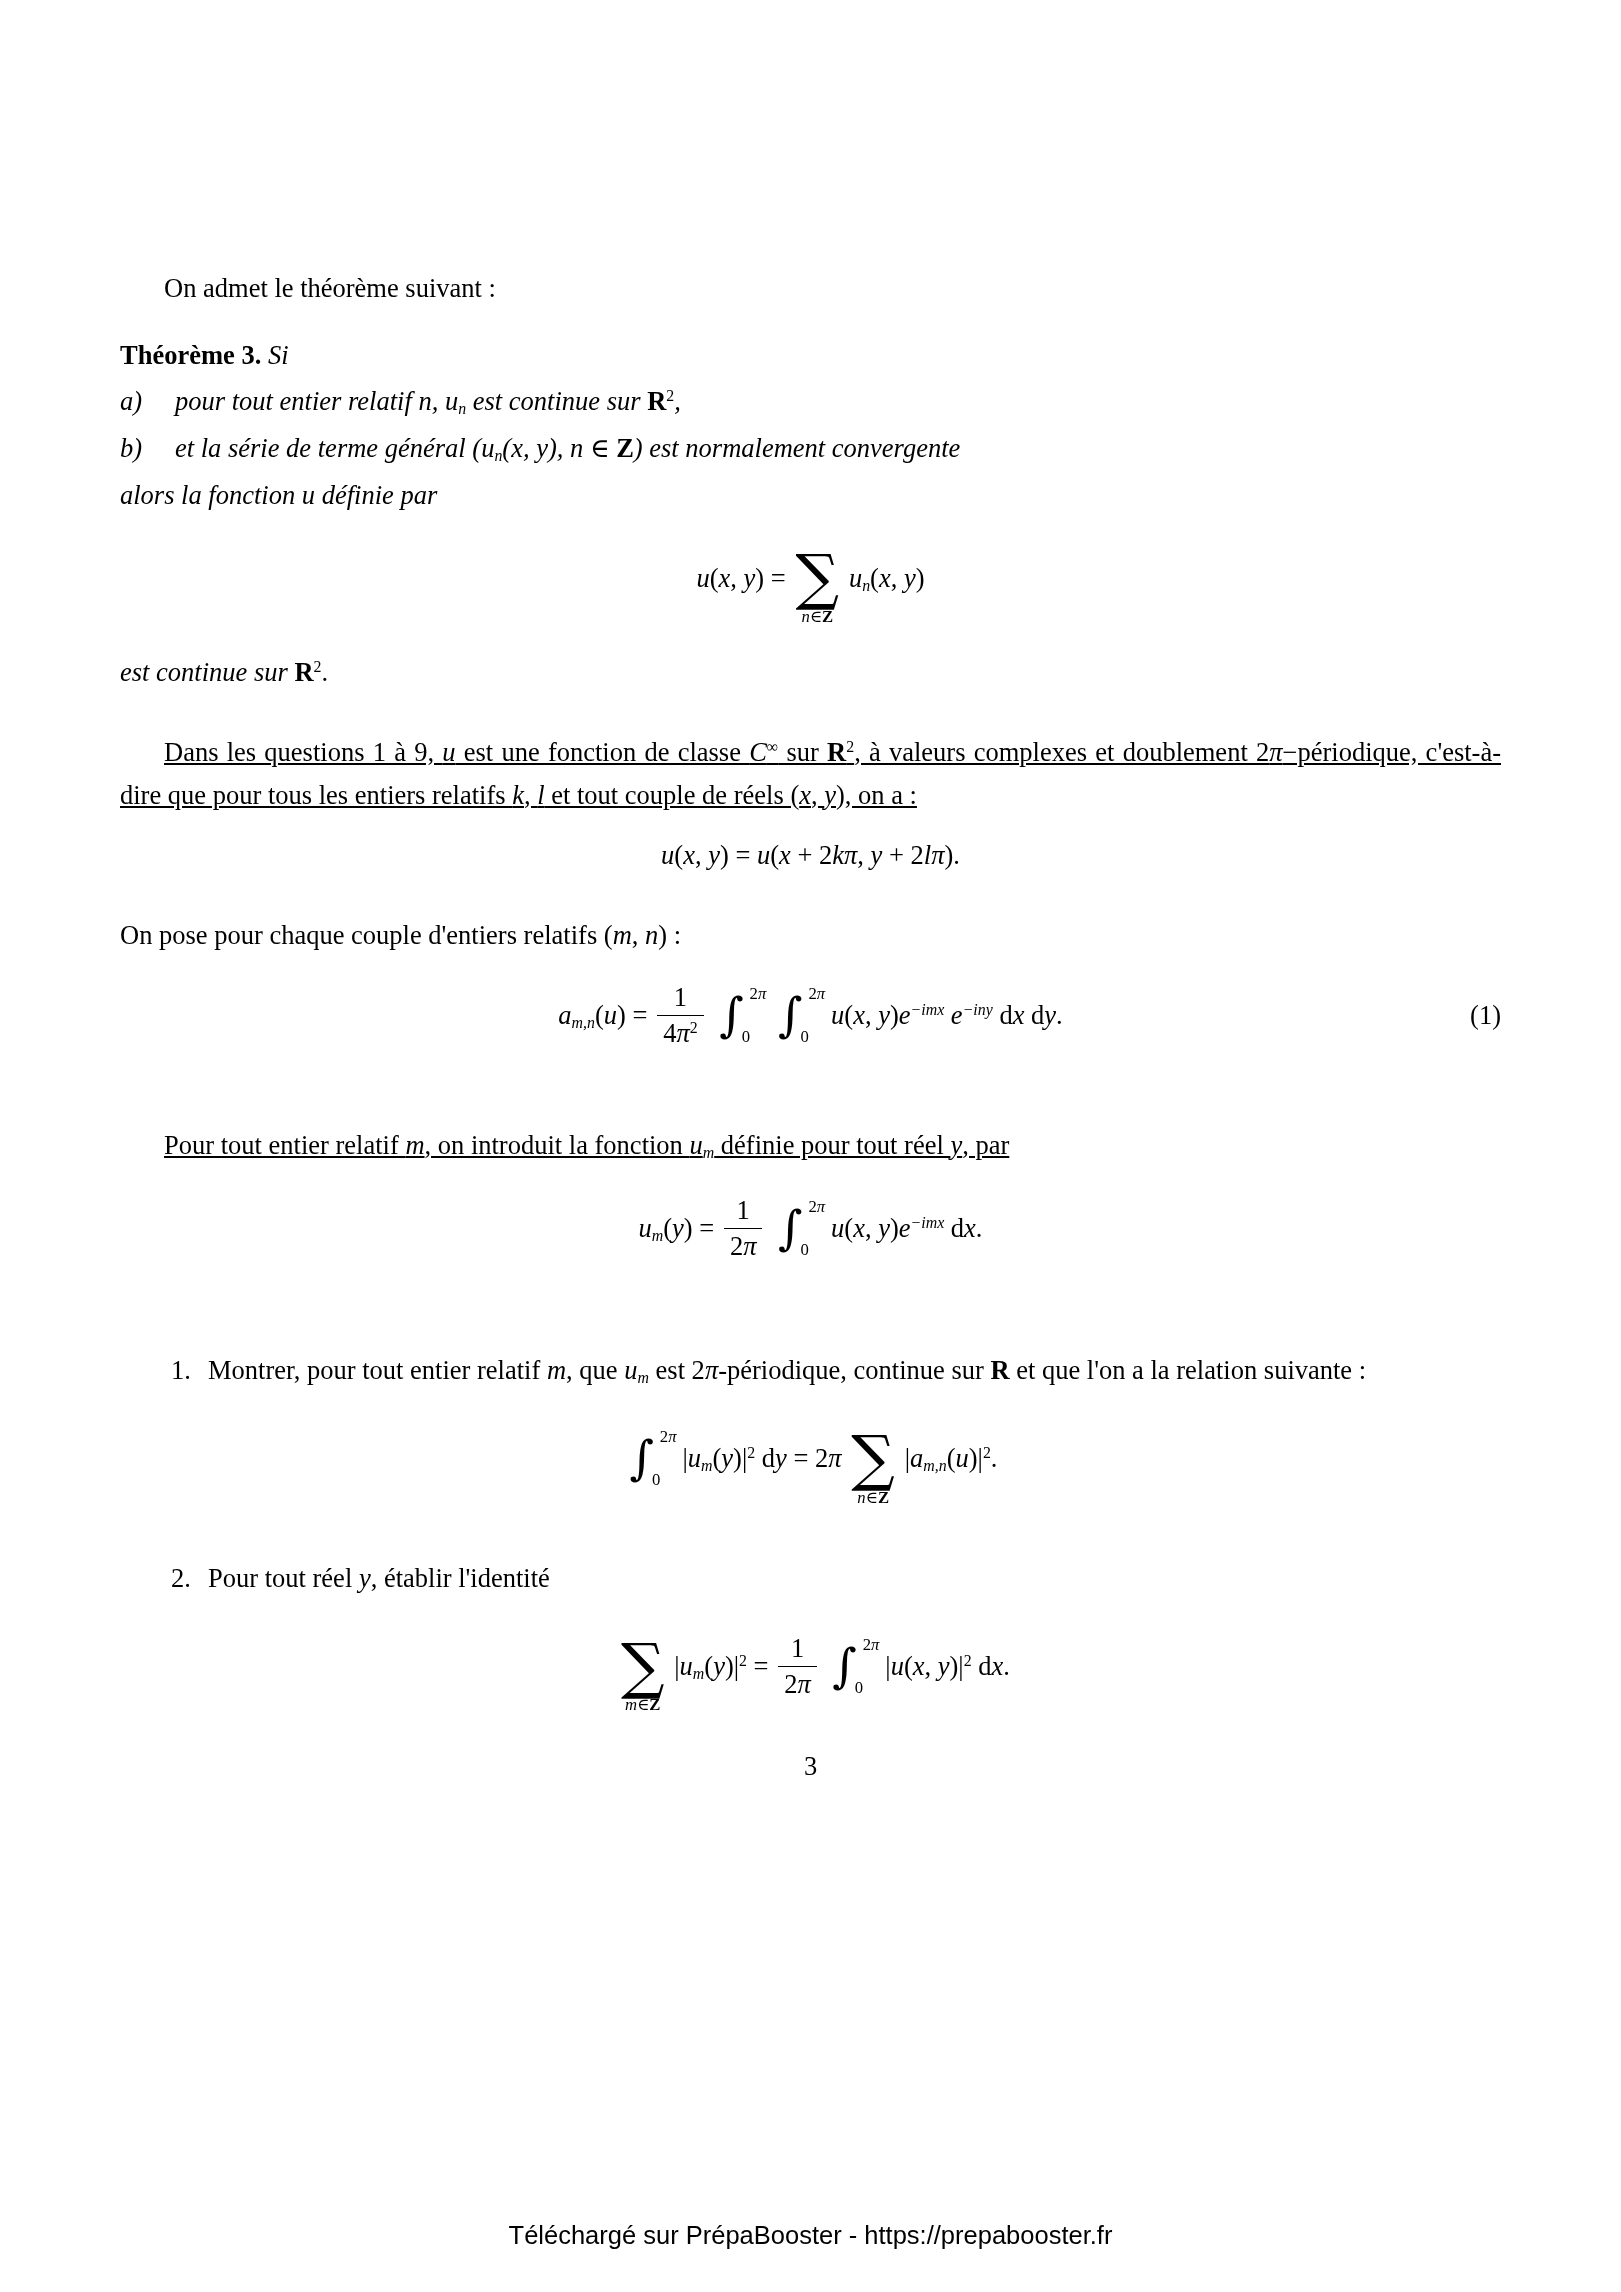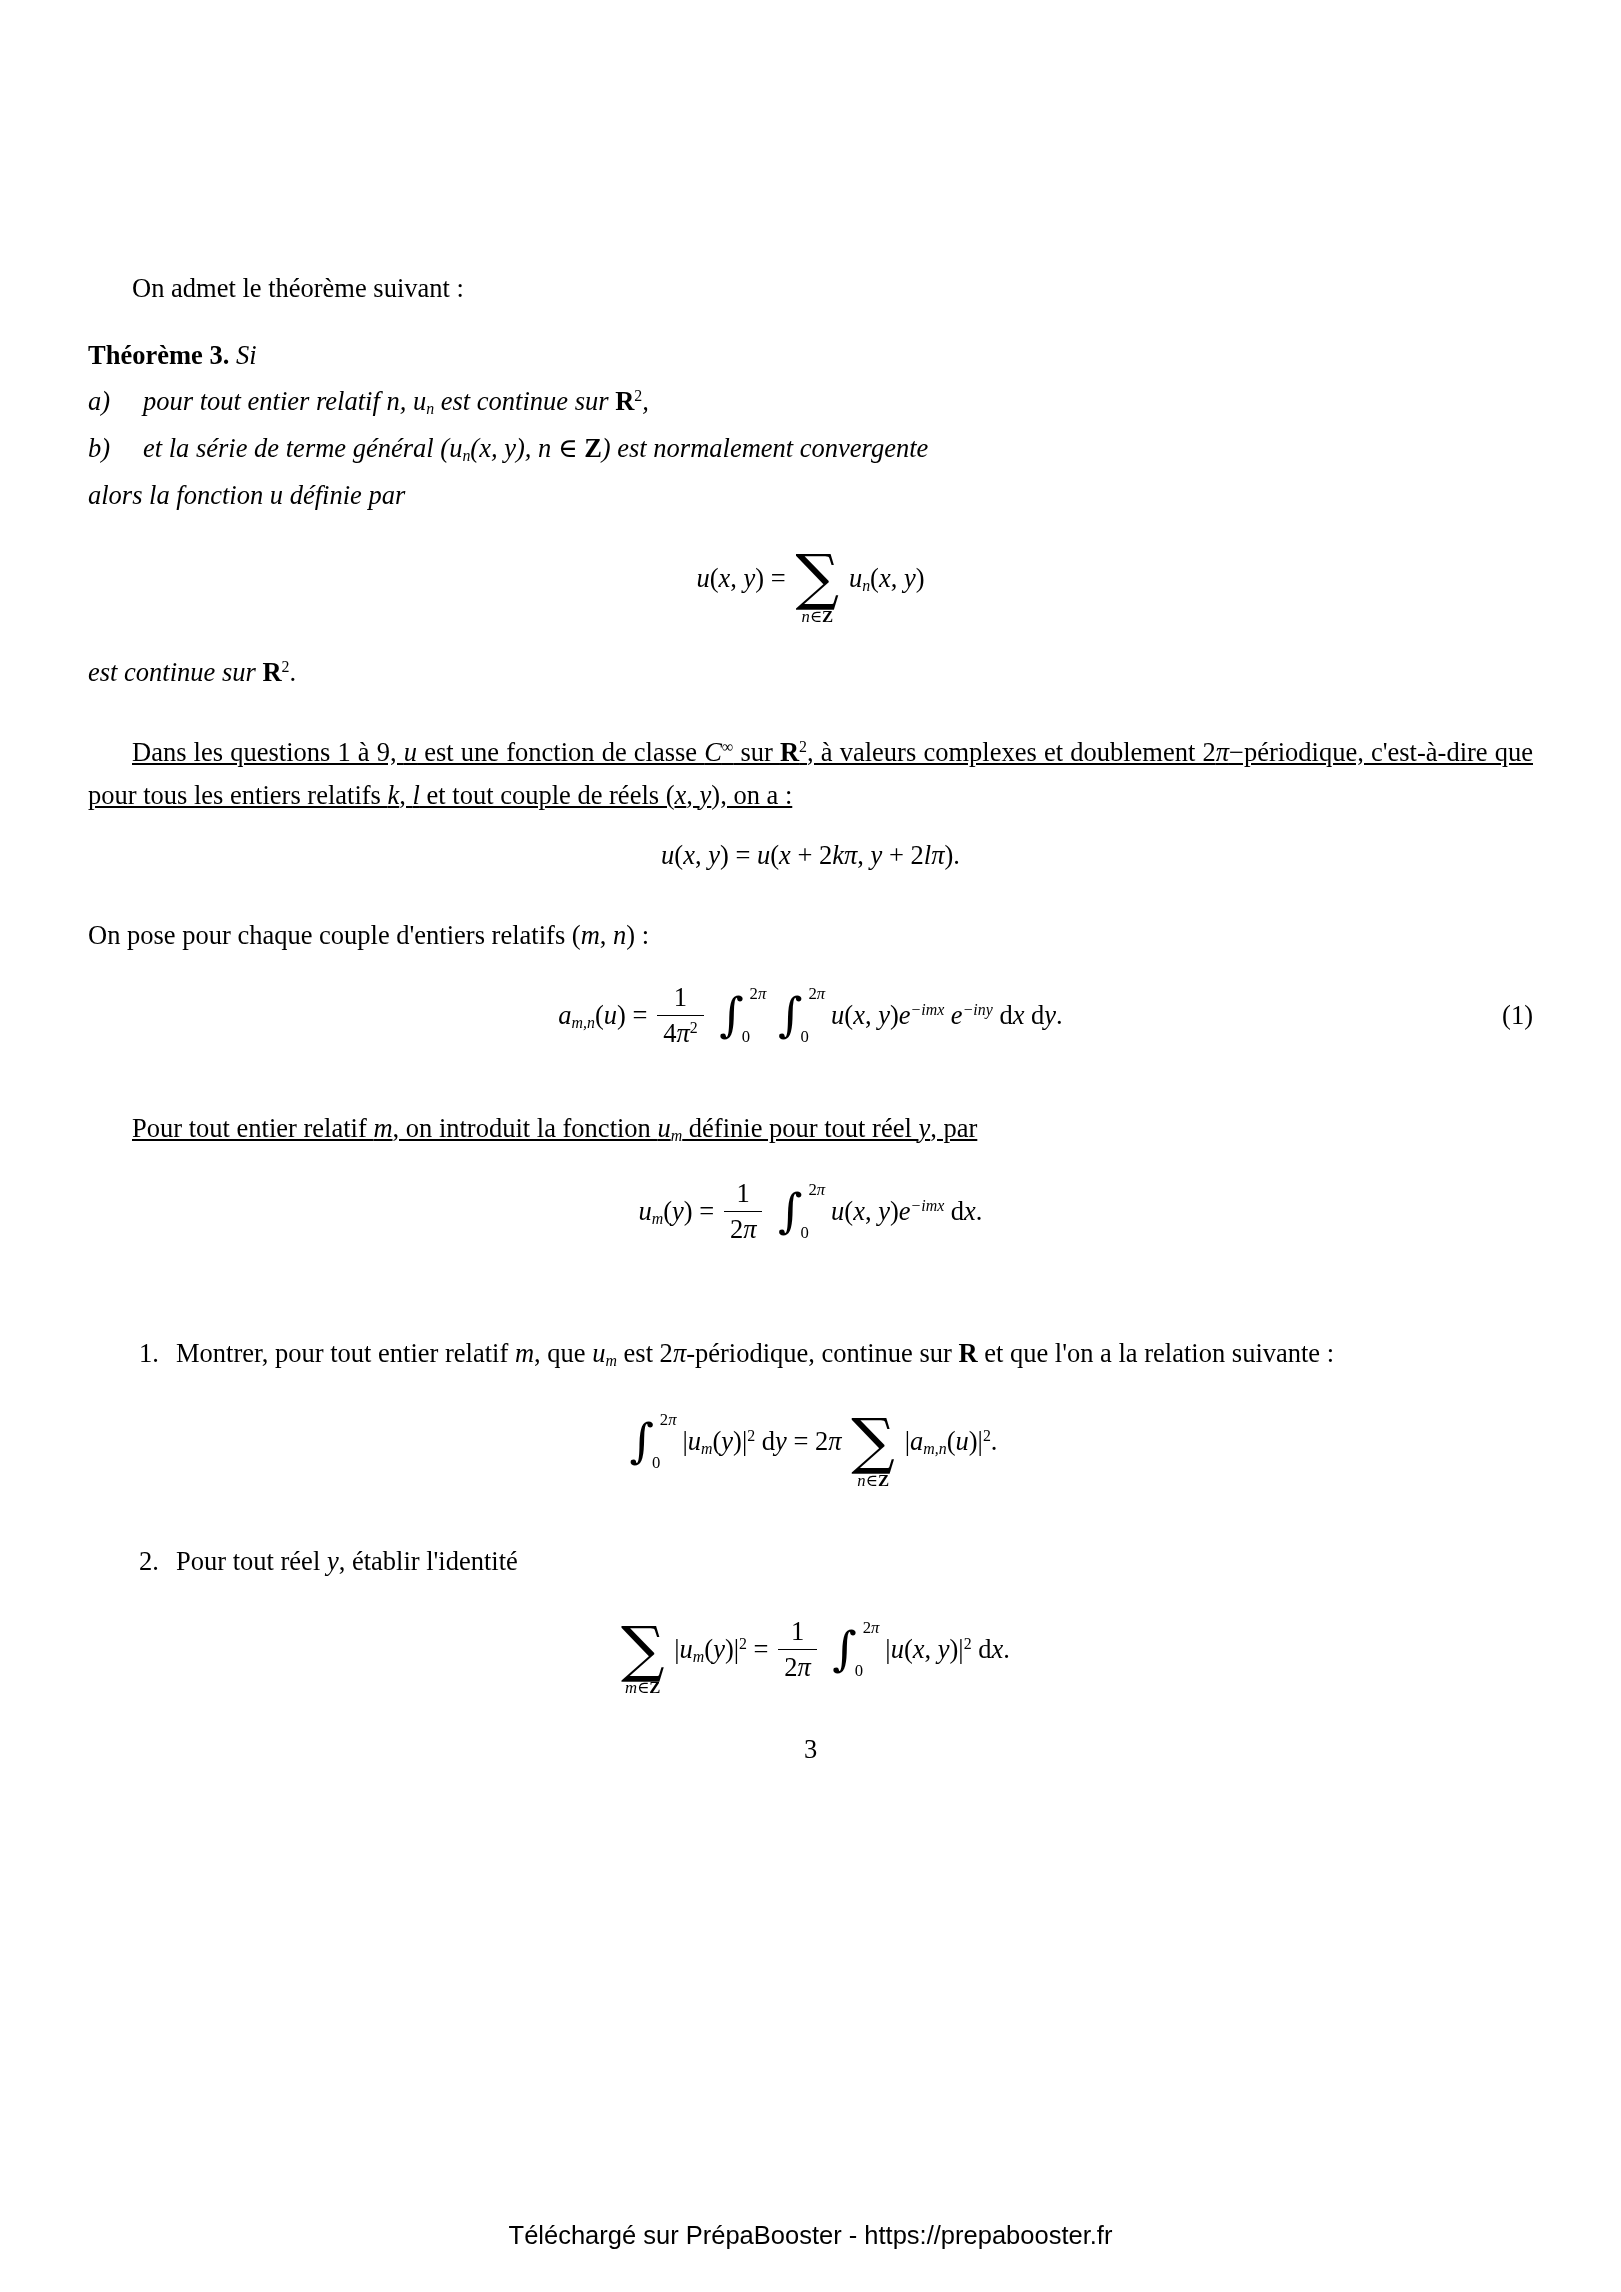--- a/index.html
+++ b/index.html
@@ -1,21 +1,21 @@
 <!DOCTYPE html>
 <html><head>
 <meta charset="utf-8">
 <style>
   html,body{margin:0;padding:0;background:#ffffff;}
   body{width:1621px;}
   .page{
     position:relative;width:1621px;height:2293px;background:#fff;color:#000;
     font-family:"Liberation Serif","DejaVu Serif",serif;font-size:26.5px;overflow:hidden;
   }
-  .content{padding:0 88px;}
+  .content{padding:0 120px;}
   .line{line-height:43px;}
   .indent{text-indent:44px;}
   p{margin:0;}
   .para{line-height:43px;text-align:justify;text-decoration:underline;}
   sup{font-size:60%;vertical-align:0.55em;line-height:0;}
   sub{font-size:60%;vertical-align:-0.25em;line-height:0;}
 
   .p-intro{margin-top:267px;}
   .thm-head{margin-top:23.5px;}
   .titem{display:flex;margin-top:3.9px;}
@@ -46,21 +46,21 @@
   .frac{display:inline-flex;flex-direction:column;align-items:center;margin:0 9.8px;text-align:center;}
   .frac .num{padding:0 5.9px 2.9px 5.9px;line-height:1.1;}
   .frac .den{border-top:1.6px solid #000;padding:2.9px 5.9px 0 5.9px;line-height:1.1;}
 
   .tag{position:absolute;right:0;top:50%;transform:translateY(-50%);}
 
   .heading{margin-top:51px;font-weight:bold;font-size:44px;line-height:51px;}
   .heading .ht{margin-left:43px;}
   .p-setup{margin-top:37px;}
   .p-onpose{margin-top:37px;}
-  .p-um{margin-top:59px;}
+  .p-um{margin-top:76px;}
 
   .q{display:flex;padding-left:51px;margin-top:0;line-height:43px;}
   .q .num{flex:0 0 37px;}
   .q .qtext{flex:1;}
   .q1{margin-top:88px;}
   .q2{margin-top:61px;}
 
   .pagenum{margin-top:41px;text-align:center;line-height:43px;}
   .footer{
     position:absolute;left:0;right:0;top:2221px;text-align:center;

